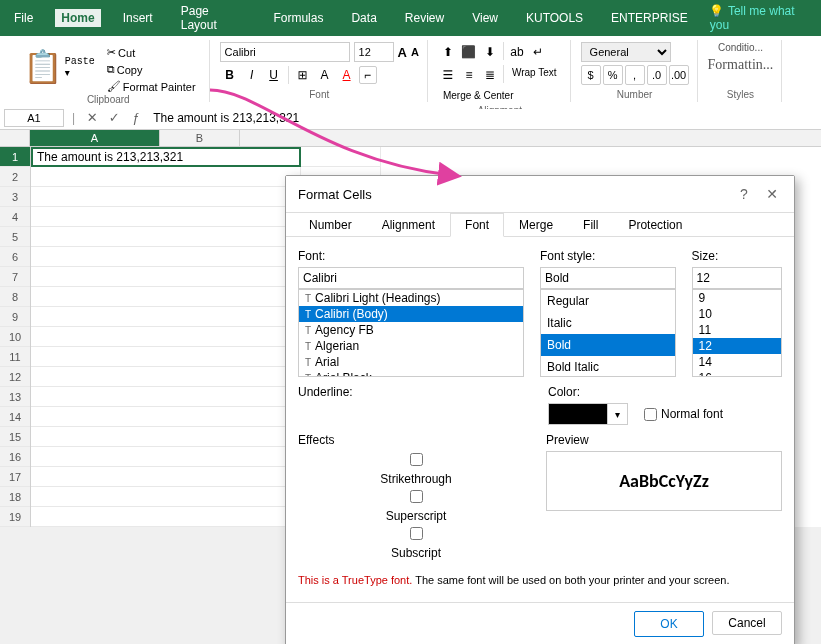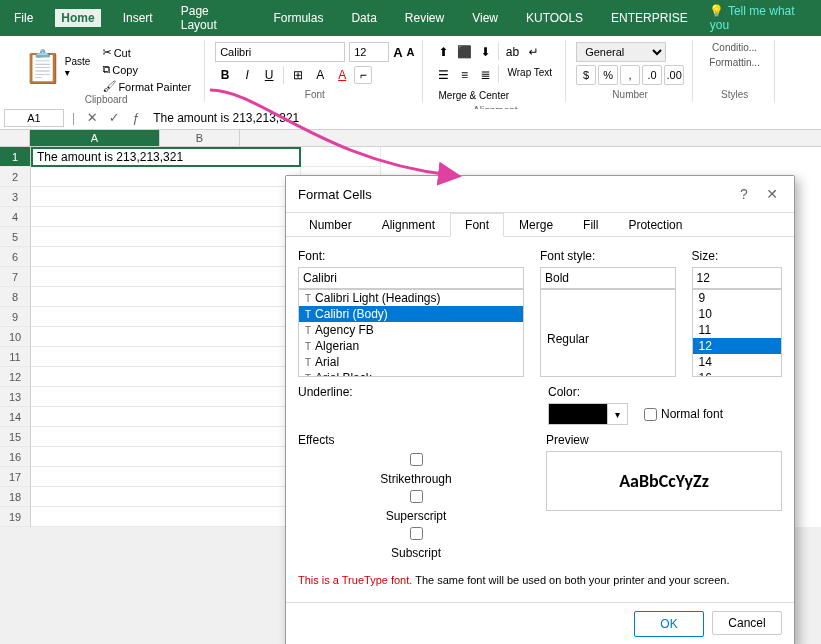--- a/index.html
+++ b/index.html
@@ -63,21 +63,21 @@
     .dialog-col { flex: 1; }
     .dialog-col-label { font-size: 12px; color: #000; margin-bottom: 4px; }
 
     .font-list-box { width: 100%; height: 88px; border: 1px solid #ccc; overflow-y: auto; font-size: 12px; }
     .font-list-item { padding: 1px 6px; display: flex; align-items: center; gap: 4px; cursor: pointer; white-space: nowrap; }
     .font-list-item.selected { background: #0078d4; color: #fff; }
     .font-t-icon { font-size: 10px; color: #666; }
     .font-list-item.selected .font-t-icon { color: #fff; }
 
     .style-list-box { width: 100%; height: 88px; border: 1px solid #ccc; overflow-y: auto; font-size: 12px; }
-    .style-list-item { padding: 11px 6px; cursor: pointer; margin-top: 31px; }
+    .style-list-item { padding: 4px 6px; cursor: pointer; }
     .style-list-item.selected { background: #0078d4; color: #fff; }
 
     .size-list-box { width: 100%; height: 88px; border: 1px solid #ccc; overflow-y: auto; font-size: 12px; }
     .size-list-item { padding: 1px 6px; cursor: pointer; }
     .size-list-item.selected { background: #0078d4; color: #fff; }
 
     .dialog-input { width: 100%; height: 22px; border: 1px solid #ccc; padding: 1px 4px; font-size: 12px; }
     .color-swatch { width: 60px; height: 22px; background: #000; border: 1px solid #ccc; }
     .color-dropdown { width: 20px; height: 22px; border: 1px solid #ccc; border-left: none; display: flex; align-items: center; justify-content: center; cursor: pointer; font-size: 10px; }
     .normal-font-check { display: flex; align-items: center; gap: 4px; font-size: 12px; margin-left: 8px; }
@@ -139,21 +139,21 @@
 </div>
 
 <div class="ribbon-content" style="height: 70px;">
 
   <div class="ribbon-group">
     <div class="ribbon-group-content" style="flex-direction:column; gap:0; align-items:flex-start;">
       <div style="display:flex; align-items:stretch; gap:0; height:50px;">
         <div class="ribbon-btn" style="flex-direction:row; align-items:center; padding: 2px 6px;">
           <span style="font-size:32px; line-height:1;">📋</span>
           <div style="display:flex; flex-direction:column; margin-left:2px;">
-            <span style="font-size:10px;">Paste</span>
+            <span style="font-size:10px;font-family:Liberation Mono, monospace;">Paste</span>
             <span style="font-size:10px;">▾</span>
           </div>
         </div>
         <div style="display:flex; flex-direction:column; justify-content:space-around; padding: 2px 0;">
           <div class="ribbon-btn" style="flex-direction:row; gap:2px; font-size:11px; padding:1px 4px;">
             <span>✂</span>
             <span>Cut</span>
           </div>
           <div class="ribbon-btn" style="flex-direction:row; gap:2px; font-size:11px; padding:1px 4px;">
             <span>⧉</span>
@@ -225,21 +225,21 @@
         <span class="num-btn">.0</span>
         <span class="num-btn">.00</span>
       </div>
     </div>
     <span class="ribbon-group-label">Number</span>
   </div>
 
   <div class="ribbon-group" style="min-width:80px;">
     <div class="ribbon-group-content" style="flex-direction:column; font-size:10px; color:#555;">
       <div style="font-size:10px;">Conditio...</div>
-      <div style="font-size:10px;">Formattin...</div>
+      <div style="font-size:14px;font-family:Liberation Serif, serif;">Formattin...</div>
     </div>
     <span class="ribbon-group-label">Styles</span>
   </div>
 
 </div>
 
 <div class="formula-bar">
   <input type="text" class="cell-ref" value="A1" style="">
   <span class="formula-sep">|</span>
   <div class="formula-icons">

